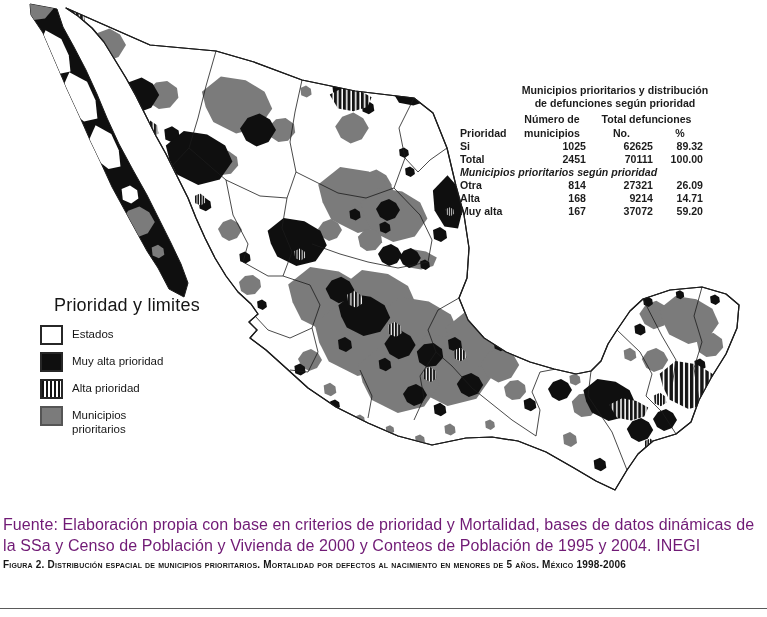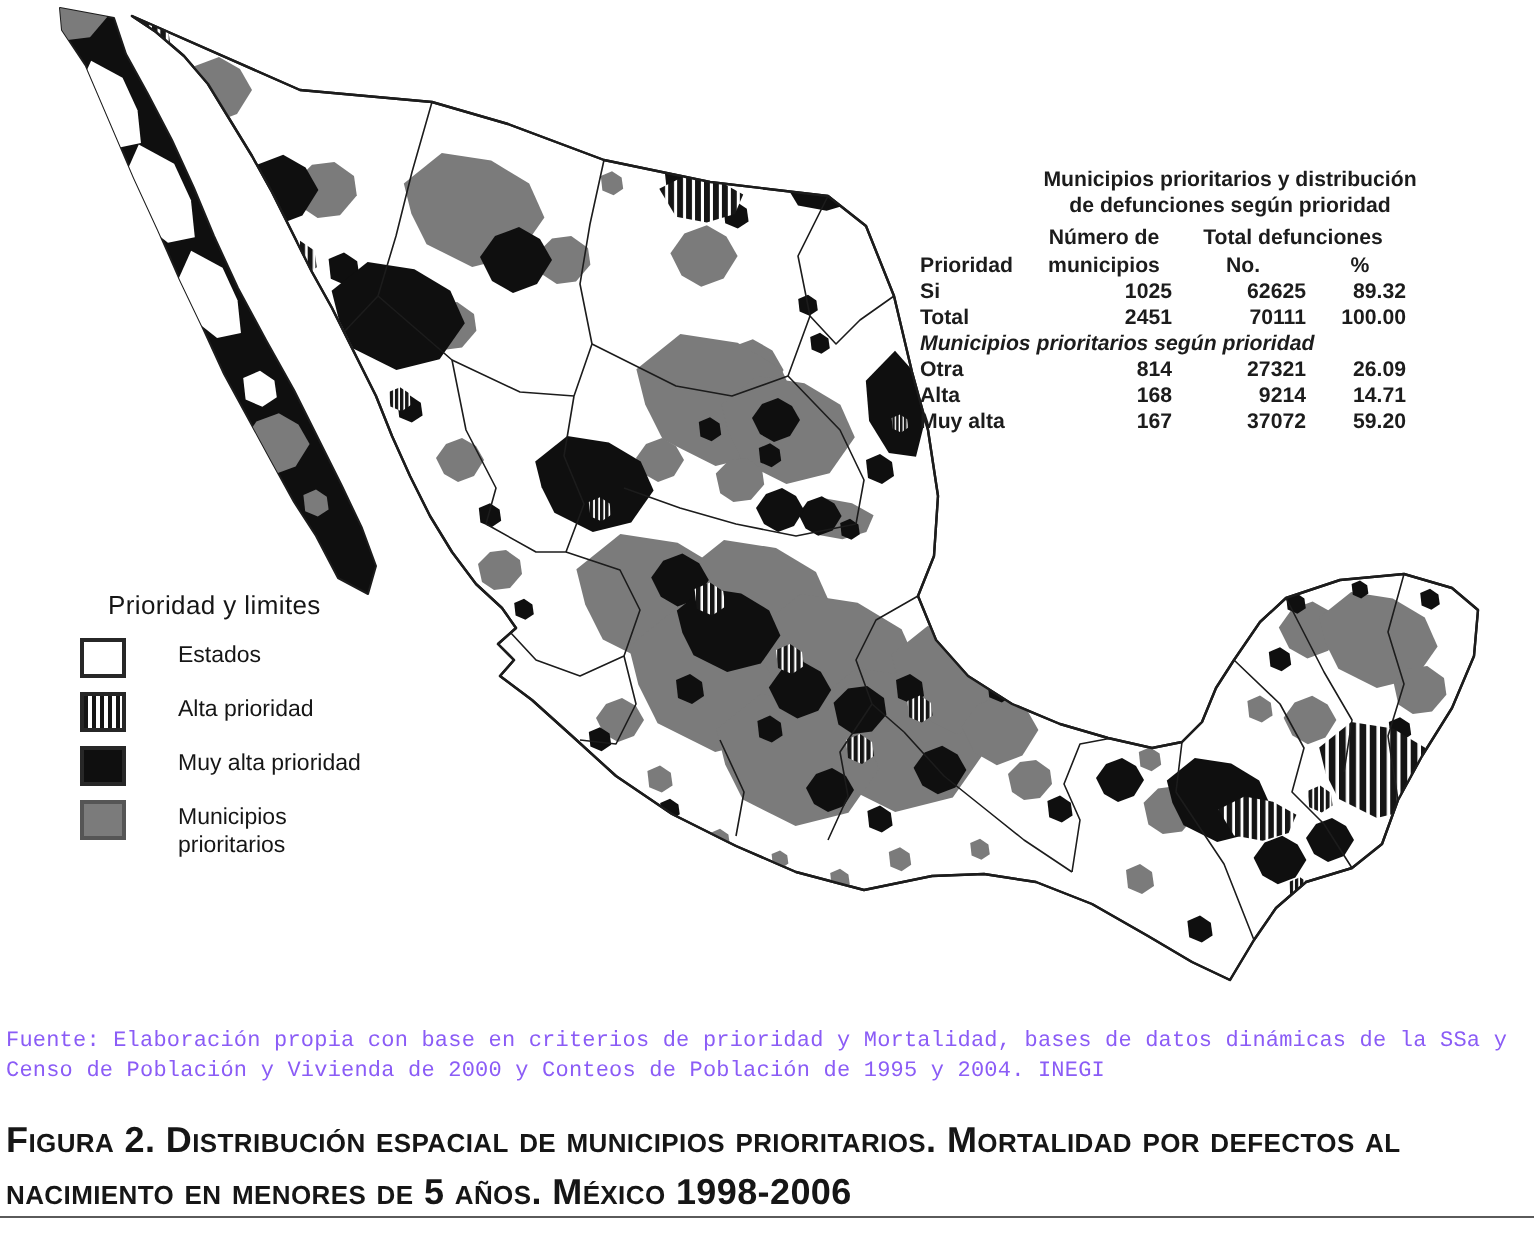--- a/index.html
+++ b/index.html
@@ -12,43 +12,43 @@
   .f-black{fill:var(--muy_alta);}
   .f-white{fill:var(--estados_white);}
   .f-hatch{fill:url(#hp);}
   .coast{fill:var(--estados_white);stroke:var(--map_line);stroke-width:1.2;stroke-linejoin:round;}
   .coast-top{fill:none;stroke:var(--map_line);stroke-width:1.2;stroke-linejoin:round;}
   .baja{fill:var(--muy_alta);stroke:var(--map_line);stroke-width:1;stroke-linejoin:round;}
   .sline{fill:none;stroke:var(--map_line);stroke-width:0.8;stroke-linejoin:round;}
 
   
   .legend{position:absolute;left:40px;top:295px;width:180px;}
-  .legend-title{font-size:13px;font-weight:400;color:#161616;margin:0 0 9px 14px;letter-spacing:.2px;}
+  .legend-title{font-size:18px;font-weight:400;color:#161616;margin:0 0 9px 14px;letter-spacing:.2px;}
   .legend-row{display:flex;align-items:flex-start;margin-bottom:7px;}
   .sw{width:19px;height:16px;border:2px solid #272727;flex:0 0 auto;margin-right:9px;}
   .sw-estados{background:var(--estados_white);}
   .sw-muy_alta{background:var(--muy_alta);}
   .sw-alta{background:repeating-linear-gradient(90deg,var(--alta) 0 2px,#fff 2px 4px);}
   .sw-municipios{background:var(--municipios_gray);border-color:#555;}
-  .legend-label{font-size:11.5px;font-weight:400;color:#161616;line-height:1.2;padding-top:3px;margin-left:17px;}
+  .legend-label{font-size:11.5px;font-weight:400;color:#161616;line-height:1.2;padding-top:3px;}
 
   
   .tblwrap{position:absolute;left:455px;top:84px;width:320px;}
   .tbl-title{font-size:10.6px;font-weight:700;text-align:center;line-height:1.25;color:#1c1c1c;margin-bottom:3px;}
   table.tbl{border-collapse:collapse;font-size:10.6px;font-weight:700;color:#1c1c1c;table-layout:fixed;width:247px;margin-left:3px;}
   table.tbl td{padding:0 2px;line-height:1.24;white-space:nowrap;overflow:visible;}
   table.tbl .c{text-align:center;margin-left:43px;}
   table.tbl .r{text-align:right;}
   table.tbl .sec{font-style:italic;}
   col.c1{width:58px;}col.c2{width:72px;}col.c3{width:67px;}col.c4{width:50px;}
 
   
-  .source{position:absolute;left:3px;top:514px;width:762px;font-size:11px;line-height:1.32;
-          color:#8b5cf6;letter-spacing:.1px;font-family:Liberation Mono, monospace;}
-  .caption{position:absolute;left:3px;top:558px;width:762px;font-size:18px;font-weight:700;
+  .source{position:absolute;left:3px;top:514px;width:762px;font-size:16px;line-height:1.32;
+          color:#701a75;letter-spacing:.1px;}
+  .caption{position:absolute;left:3px;top:558px;width:762px;font-size:10px;font-weight:700;
            font-variant:small-caps;line-height:1.42;color:#161616;letter-spacing:.2px;}
   .rule{position:absolute;left:0;top:608px;width:767px;height:1px;background:#5a5a5a;}
 </style>
 </head>
 <body>
 
 <div class="page">
 
   <svg class="map-svg" width="767" height="512" viewBox="0 0 767 512" aria-hidden="true">
     <defs>
@@ -248,26 +248,26 @@
     <use href="#mainland" class="coast-top"></use>
   </svg>
 
   <div class="legend">
     <div class="legend-title">Prioridad y limites</div>
     <div class="legend-row">
       <span class="sw sw-estados"></span>
       <span class="legend-label">Estados</span>
     </div>
     <div class="legend-row">
+      <span class="sw sw-muy_alta"></span>
+      <span class="legend-label">Muy alta prioridad</span>
+    </div>
+    <div class="legend-row">
       <span class="sw sw-alta"></span>
       <span class="legend-label">Alta prioridad</span>
-    </div>
-    <div class="legend-row">
-      <span class="sw sw-muy_alta"></span>
-      <span class="legend-label">Muy alta prioridad</span>
     </div>
     <div class="legend-row">
       <span class="sw sw-municipios"></span>
       <span class="legend-label" style="width:78px">Municipios prioritarios</span>
     </div>
   </div>
 
   <div class="tblwrap">
     <div class="tbl-title">
       <div>Municipios prioritarios y distribución</div>

